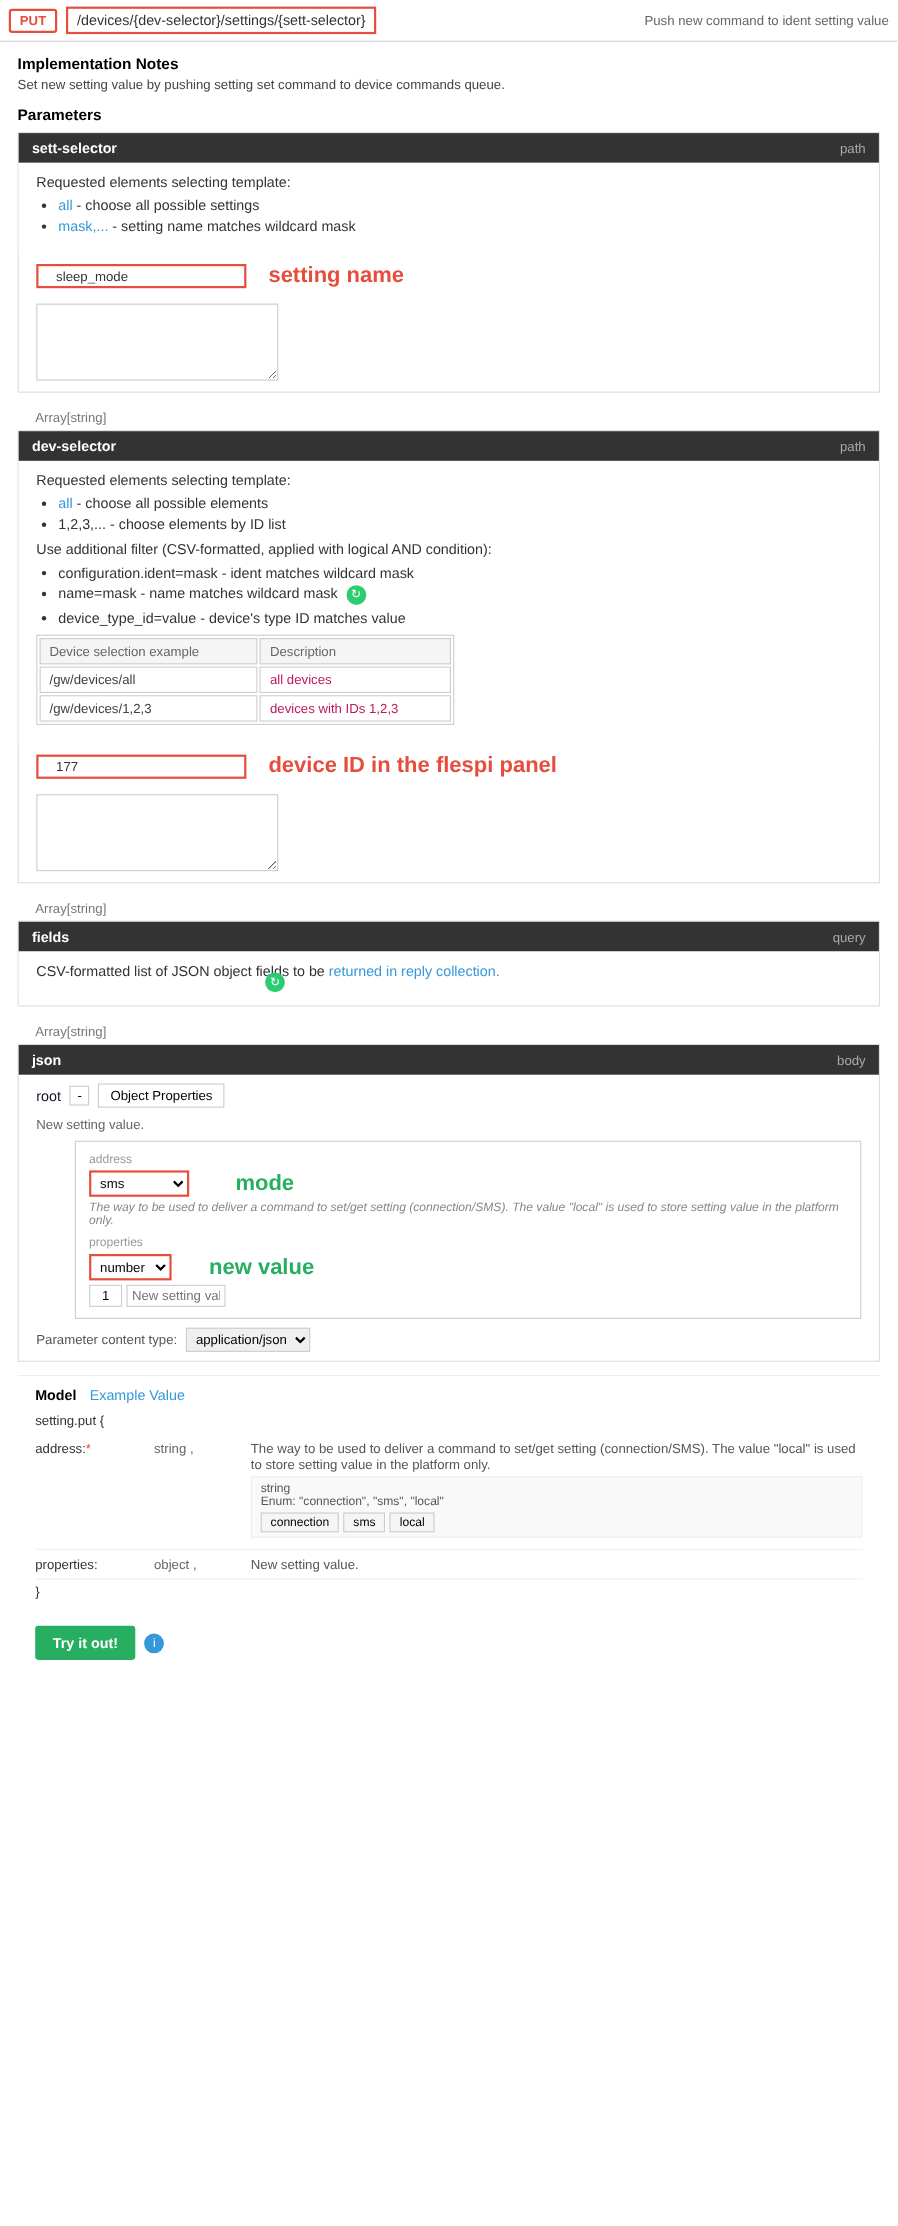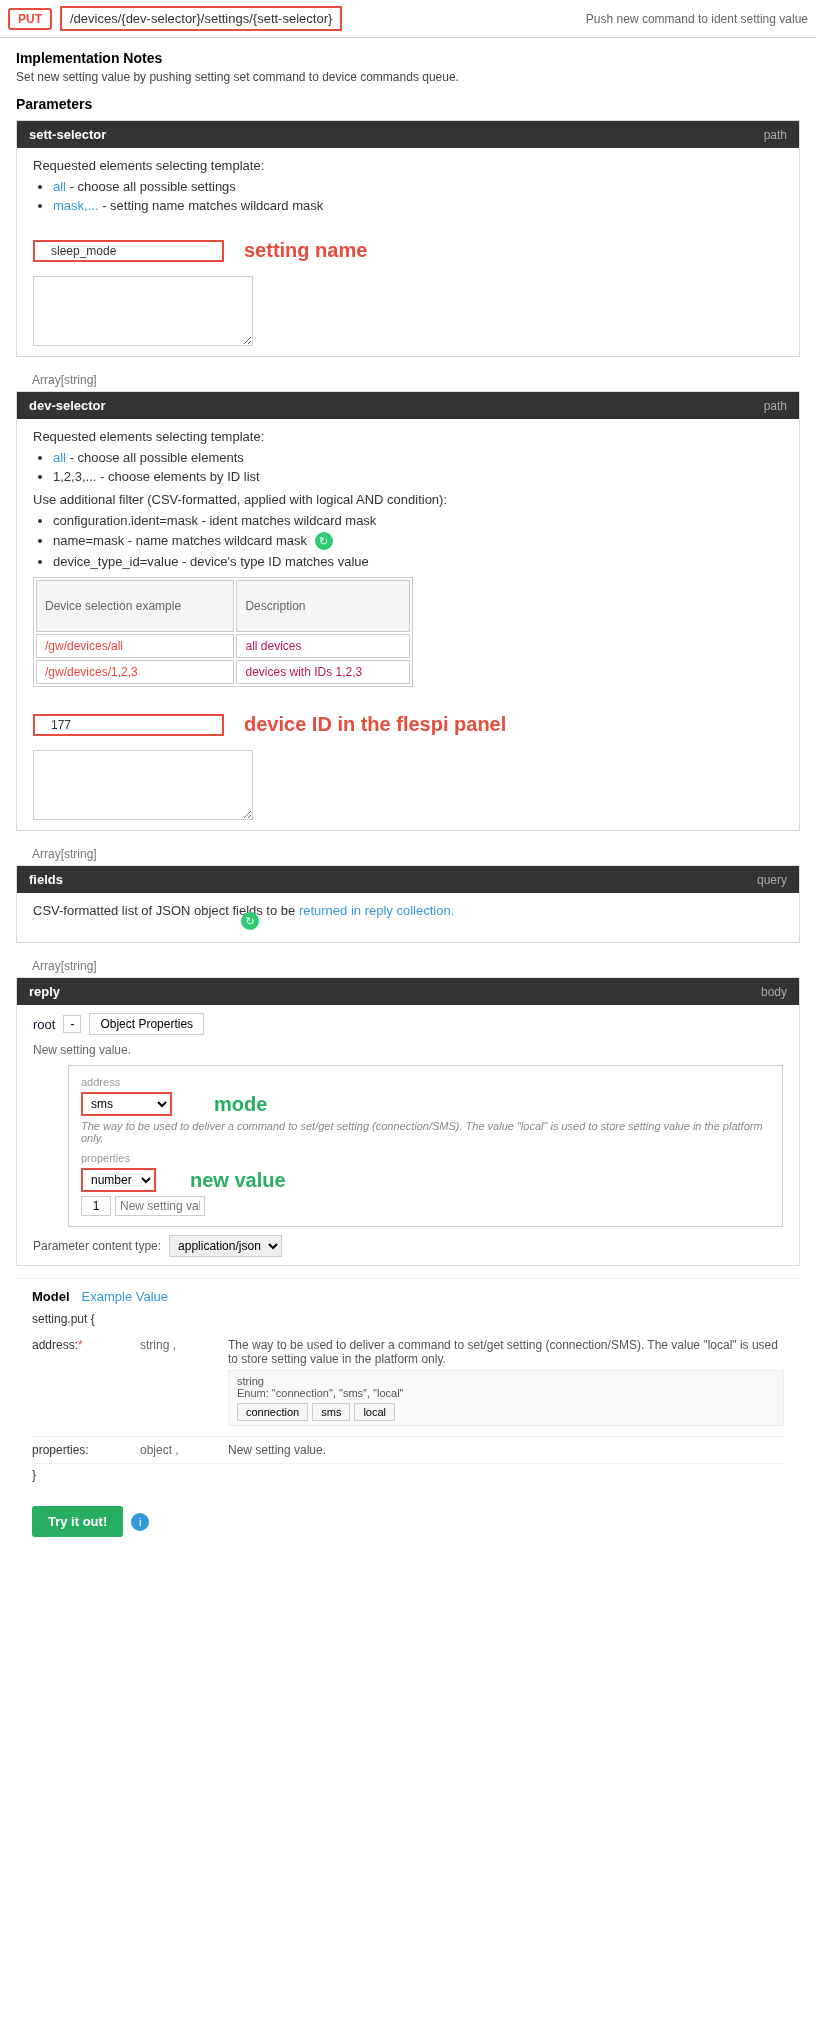--- a/index.html
+++ b/index.html
@@ -149,32 +149,32 @@
     
     .device-table {
       border: 1px solid #ccc;
       width: 380px;
       margin: 8px 0;
       font-size: 12px;
     }
     .device-table th {
       background: #f5f5f5;
       border: 1px solid #ccc;
-      padding: 18px 8px;
+      padding: 4px 8px;
       text-align: left;
       font-weight: normal;
       color: #666;
     }
     .device-table td {
       border: 1px solid #ccc;
       padding: 4px 8px;
       color: #be185d;
     }
     .device-table .path-cell {
-      color: #ef4444;
+      color: #404040;
     }
 
     
     .refresh-icon {
       display: inline-block;
       width: 18px;
       height: 18px;
       border-radius: 50%;
       background: #2ecc71;
       color: #fff;
@@ -521,21 +521,21 @@
     </div>
     <div style="padding: 0 16px 8px; position: relative;">
       <span class="refresh-icon" style="position: absolute; bottom: 12px; right: 540px;">↻</span>
     </div>
   </div>
 
   <div class="array-type">Array[string]</div>
 
   <div class="param-block">
     <div class="param-header">
-      <span class="param-name">reply</span>
+      <span class="param-name">json</span>
       <span class="param-location">body</span>
     </div>
     <div class="data-section">
       <div class="root-row">
         <span class="root-label">root</span>
         <button class="root-minus">-</button>
         <button class="obj-props-btn">Object Properties</button>
       </div>
       <p class="new-setting-label">New setting value.</p>
 

